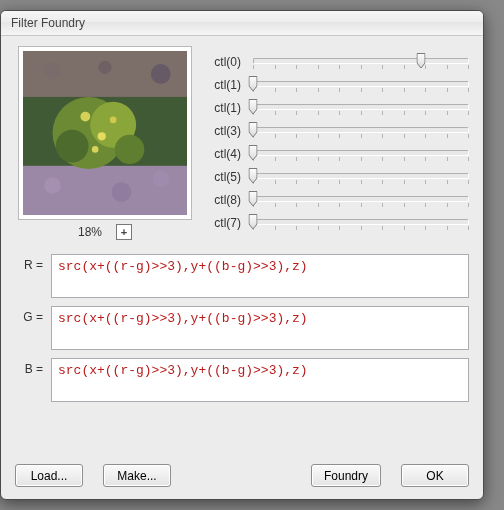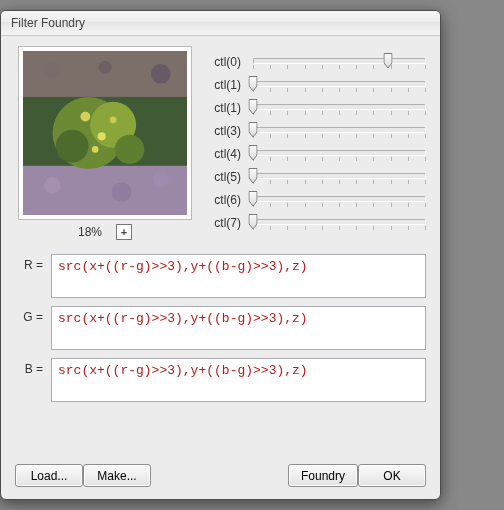--- a/index.html
+++ b/index.html
@@ -1,16 +1,16 @@
 <!DOCTYPE html>
 <html><head>
 <meta charset="utf-8">
 <style>
   html,body{margin:0;padding:0;background:#888;font-family:"Segoe UI",Tahoma,Arial,sans-serif;font-size:12px;color:#000;}
-  .shadow{width:441px;height:510px;display:flex;align-items:center;}
+  .shadow{width:504px;height:510px;display:flex;align-items:center;}
   .window{
     width:482px;height:488px;
     background:#ECECEC;
     border:1px solid #4B4B4B;
     border-radius:6px;
     box-shadow:0 4px 16px rgba(0,0,0,0.5);
     display:flex;flex-direction:column;
     overflow:hidden;
   }
   .titlebar{
@@ -52,21 +52,21 @@
     background:#FFF;
     border:1px solid #ABADB3;
     padding:4px 6px;
     font-family:"Courier New",monospace;
     font-size:13px;
     color:#b91c1c;
     line-height:1.2;
     overflow:hidden;
   }
   .spacer{flex:1;}
-  .buttons{display:flex;gap:0;align-items:center;padding-top:8px;}
+  .buttons{display:flex;gap:20px;align-items:center;padding-top:8px;}
   .btn{
     height:23px;min-width:68px;
     padding:0 12px;
     background:linear-gradient(180deg,#FAFAFA 0%,#E4E4E4 100%);
     border:1px solid #8E8E8E;
     border-radius:3px;
     font:inherit;font-size:12px;color:#000;
     display:inline-flex;align-items:center;justify-content:center;
     box-shadow:inset 0 0 0 1px #FFF;
   }
@@ -285,21 +285,21 @@
                       <linearGradient id="g" x1="0" y1="0" x2="0" y2="1">
                         <stop offset="0" stop-color="#FDFDFD"></stop>
                         <stop offset="1" stop-color="#DADADA"></stop>
                       </linearGradient>
                     </defs>
                   </svg>
                 </div>
               </div>
             </div>
             <div class="srow">
-              <div class="slabel">ctl(6)</div>
+              <div class="slabel">ctl(8)</div>
               <div class="slider-wrap">
                 <div class="track"></div>
                 <div class="ticks">
                   <i></i>
                   <i></i>
                   <i></i>
                   <i></i>
                   <i></i>
                   <i></i>
                   <i></i>

